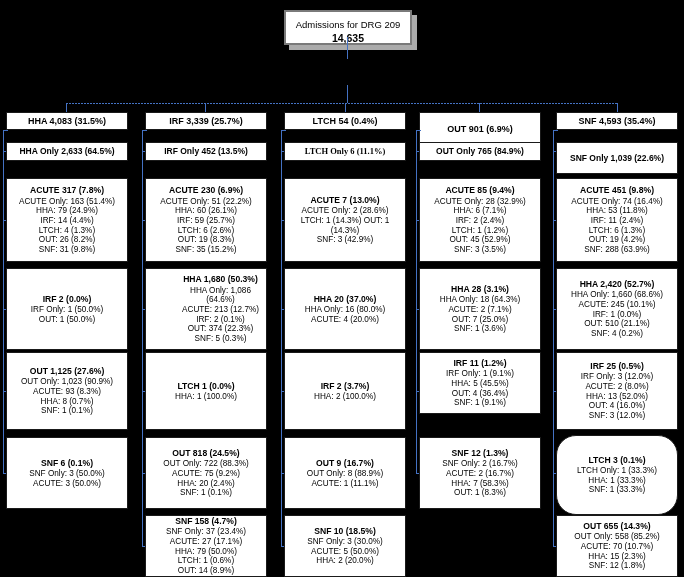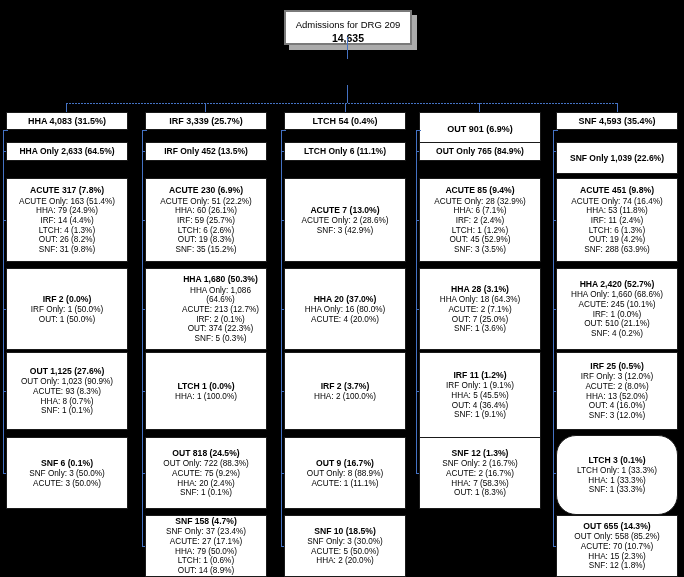--- a/index.html
+++ b/index.html
@@ -166,25 +166,26 @@
         <div class="line">SNF Only: 37 (23.4%)</div>
         <div class="line">ACUTE: 27 (17.1%)</div>
         <div class="line">HHA: 79 (50.0%)</div>
         <div class="line">LTCH: 1 (0.6%)</div>
         <div class="line">OUT: 14 (8.9%)</div>
       </div>
       <div class="conn conn-h" style="left: 142px; top: 546px; width: 3px;"></div>
       <div class="box cat-box" style="left: 284px; top: 112px; width: 122px; height: 18px;">LTCH 54 (0.4%)</div>
       <div class="conn conn-v" style="left: 281px; top: 130px; height: 416px;"></div>
       <div class="conn conn-h" style="left: 281px; top: 130px; width: 5px;"></div>
-      <div class="box only-box" style="left: 284px; top: 142px; width: 122px; height: 19px;">LTCH Only 6 (11.1%)</div>
+      <div class="box only-box" style="left: 284px; top: 142px; width: 122px; height: 19px; font-family: Liberation Serif, serif;">LTCH Only 6 (11.1%)</div>
       <div class="conn conn-h" style="left: 281px; top: 151px; width: 3px;"></div>
       <div class="box detail-box" style="left: 284px; top: 178px; width: 122px; height: 84px;">
         <div class="title">ACUTE 7 (13.0%)</div>
         <div class="line">ACUTE Only: 2 (28.6%)</div>
+        <div class="line">LTCH: 1 (14.3%) OUT: 1 (14.3%)</div>
         <div class="line">SNF: 3 (42.9%)</div>
       </div>
       <div class="conn conn-h" style="left: 281px; top: 220px; width: 3px;"></div>
       <div class="box detail-box" style="left: 284px; top: 268px; width: 122px; height: 82px;">
         <div class="title">HHA 20 (37.0%)</div>
         <div class="line">HHA Only: 16 (80.0%)</div>
         <div class="line">ACUTE: 4 (20.0%)</div>
       </div>
       <div class="conn conn-h" style="left: 281px; top: 309px; width: 3px;"></div>
       <div class="box detail-box" style="left: 284px; top: 352px; width: 122px; height: 78px;">
@@ -221,21 +222,21 @@
       </div>
       <div class="conn conn-h" style="left: 416px; top: 220px; width: 3px;"></div>
       <div class="box detail-box" style="left: 419px; top: 268px; width: 122px; height: 82px;">
         <div class="title">HHA 28 (3.1%)</div>
         <div class="line">HHA Only: 18 (64.3%)</div>
         <div class="line">ACUTE: 2 (7.1%)</div>
         <div class="line">OUT: 7 (25.0%)</div>
         <div class="line">SNF: 1 (3.6%)</div>
       </div>
       <div class="conn conn-h" style="left: 416px; top: 309px; width: 3px;"></div>
-      <div class="box detail-box" style="left: 419px; top: 352px; width: 122px; height: 86px;">
+      <div class="box detail-box" style="left: 419px; top: 352px; width: 122px; height: 62px;">
         <div class="title">IRF 11 (1.2%)</div>
         <div class="line">IRF Only: 1 (9.1%)</div>
         <div class="line">HHA: 5 (45.5%)</div>
         <div class="line">OUT: 4 (36.4%)</div>
         <div class="line">SNF: 1 (9.1%)</div>
       </div>
       <div class="conn conn-h" style="left: 416px; top: 391px; width: 3px;"></div>
       <div class="box detail-box" style="left: 419px; top: 437px; width: 122px; height: 72px;">
         <div class="title">SNF 12 (1.3%)</div>
         <div class="line">SNF Only: 2 (16.7%)</div>

